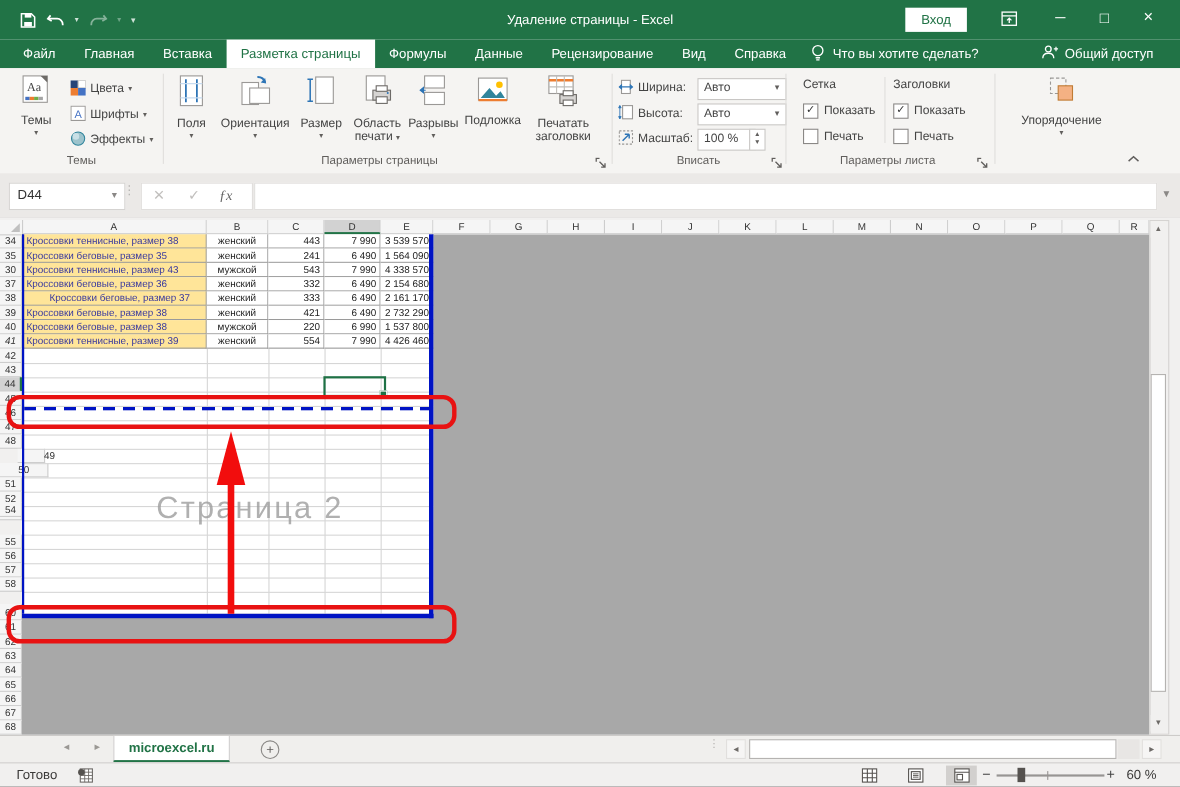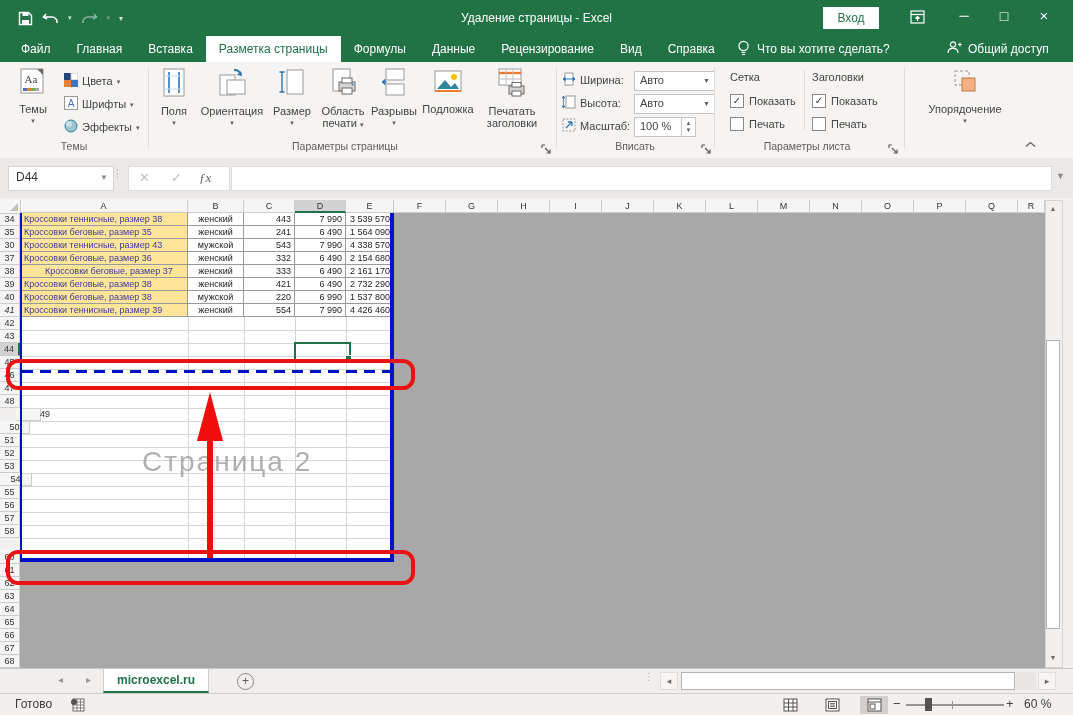--- a/index.html
+++ b/index.html
@@ -469,25 +469,25 @@
         <div class="rowhead" style="left: 0px; top: 93px; width: 20px; height: 13px;">40</div>
         <div class="rowhead" style="left: 0px; top: 106px; width: 20px; height: 13px; font-style: italic;">41</div>
         <div class="rowhead" style="left: 0px; top: 119px; width: 20px; height: 13px;">42</div>
         <div class="rowhead" style="left: 0px; top: 132px; width: 20px; height: 13px;">43</div>
         <div class="rowhead sel" style="left: 0px; top: 145px; width: 20px; height: 13px;">44</div>
         <div class="rowhead" style="left: 0px; top: 158px; width: 20px; height: 13px;">45</div>
         <div class="rowhead" style="left: 0px; top: 171px; width: 20px; height: 13px;">46</div>
         <div class="rowhead" style="left: 0px; top: 184px; width: 20px; height: 13px;">47</div>
         <div class="rowhead" style="left: 0px; top: 197px; width: 20px; height: 13px;">48</div>
         <div class="rowhead" style="left: 16px; top: 210px; width: 20px; height: 13px; padding-left: 24px;">49</div>
-        <div class="rowhead" style="left: 0px; top: 223px; width: 30px; height: 13px;">50</div>
+        <div class="rowhead" style="left: 0px; top: 223px; width: 44px; height: 13px;">50</div>
         <div class="rowhead" style="left: 0px; top: 236px; width: 20px; height: 13px;">51</div>
         <div class="rowhead" style="left: 0px; top: 249px; width: 20px; height: 13px;">52</div>
         <div class="rowhead" style="left: 0px; top: 262px; width: 20px; height: 13px;">53</div>
-        <div class="rowhead" style="left: 0px; top: 275px; width: 32px; height: 13px;">54</div>
+        <div class="rowhead" style="left: 0px; top: 259px; width: 20px; height: 13px;">54</div>
         <div class="rowhead" style="left: 0px; top: 288px; width: 20px; height: 13px;">55</div>
         <div class="rowhead" style="left: 0px; top: 301px; width: 20px; height: 13px;">56</div>
         <div class="rowhead" style="left: 0px; top: 314px; width: 20px; height: 13px;">57</div>
         <div class="rowhead" style="left: 0px; top: 327px; width: 20px; height: 13px;">58</div>
         <div class="rowhead" style="left: 0px; top: 340px; width: 20px; height: 13px; margin-top: 11px;">59</div>
         <div class="rowhead" style="left: 0px; top: 353px; width: 20px; height: 13px;">60</div>
         <div class="rowhead" style="left: 0px; top: 366px; width: 20px; height: 13px;">61</div>
         <div class="rowhead" style="left: 0px; top: 379px; width: 20px; height: 13px;">62</div>
         <div class="rowhead" style="left: 0px; top: 392px; width: 20px; height: 13px;">63</div>
         <div class="rowhead" style="left: 0px; top: 405px; width: 20px; height: 13px;">64</div>

